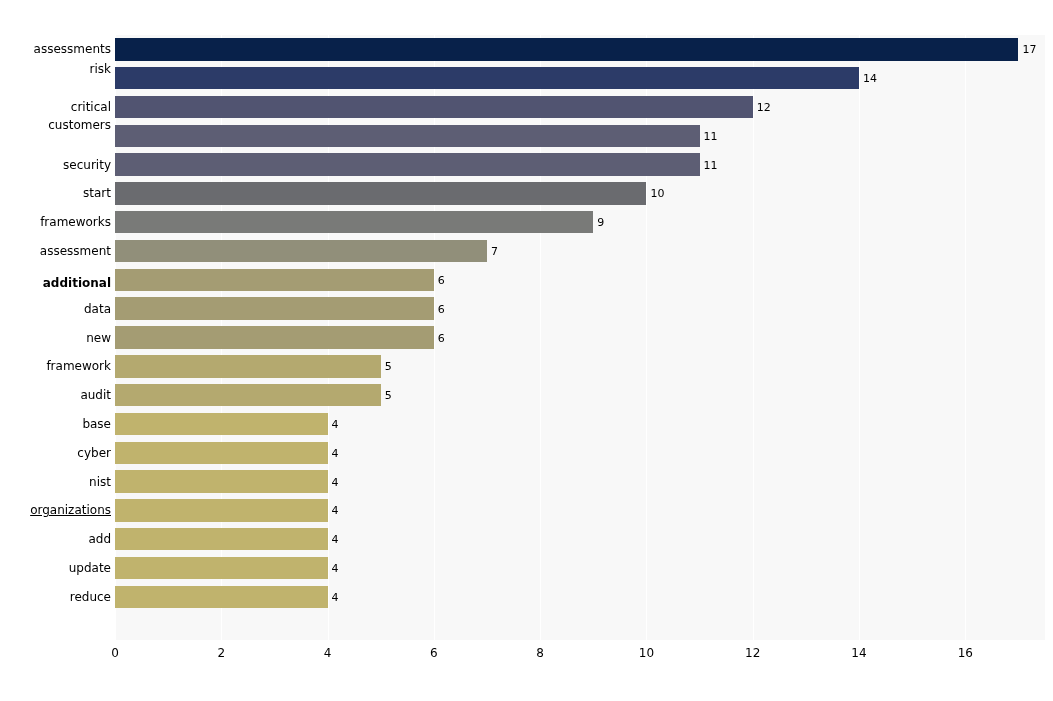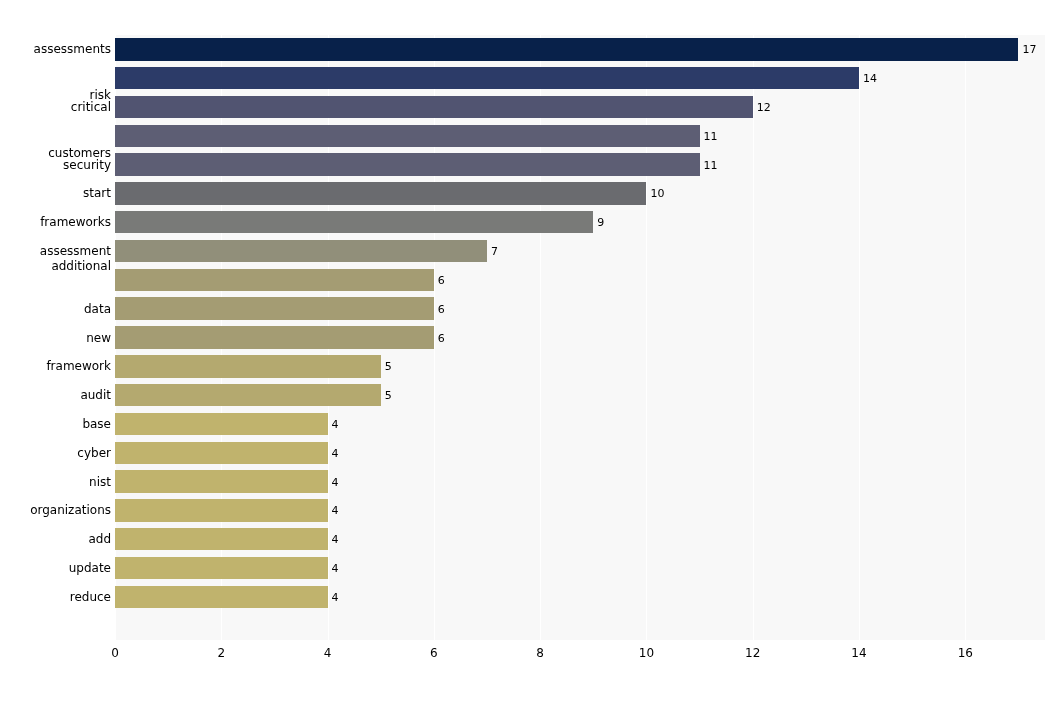--- a/index.html
+++ b/index.html
@@ -154,36 +154,36 @@
       </div>
       <div class="bar-slot" style="top: 521.74px; height: 22.4714px;">
         <div class="bar" style="width: 212.571px; background: rgb(192, 179, 109);"></div>
       </div>
       <div class="bar-slot" style="top: 550.55px; height: 22.4714px;">
         <div class="bar" style="width: 212.571px; background: rgb(192, 179, 109);"></div>
       </div>
     </div>
   <div id="yticks-layer">
       <div class="ytick" style="top: 49.4048px;">assessments</div>
-      <div class="ytick" style="top: 95px; margin-left: 36px;">risk</div>
+      <div class="ytick" style="top: 69px; margin-left: 36px;">risk</div>
       <div class="ytick" style="top: 107.024px;">critical</div>
-      <div class="ytick" style="top: 153px; text-align: center;">customers</div>
+      <div class="ytick" style="top: 125px; text-align: center;">customers</div>
       <div class="ytick" style="top: 164.643px;">security</div>
       <div class="ytick" style="top: 193.452px;">start</div>
       <div class="ytick" style="top: 222.262px;">frameworks</div>
       <div class="ytick" style="top: 251.071px;">assessment</div>
-      <div class="ytick" style="top: 266px;">additional</div>
+      <div class="ytick" style="top: 283px; font-weight: bold;">additional</div>
       <div class="ytick" style="top: 308.69px;">data</div>
       <div class="ytick" style="top: 337.5px;">new</div>
       <div class="ytick" style="top: 366.31px;">framework</div>
       <div class="ytick" style="top: 395.119px;">audit</div>
       <div class="ytick" style="top: 423.929px; margin-left: 27px;">base</div>
       <div class="ytick" style="top: 452.738px;">cyber</div>
       <div class="ytick" style="top: 481.548px;">nist</div>
-      <div class="ytick" style="top: 510.357px;">organizations</div>
+      <div class="ytick" style="top: 510.357px; text-decoration: underline;">organizations</div>
       <div class="ytick" style="top: 539.167px;">add</div>
       <div class="ytick" style="top: 567.976px;">update</div>
       <div class="ytick" style="top: 596.786px;">reduce</div>
     </div>
   <div id="xticks-layer">
       <div class="xtick" style="left: 115px;">0</div>
       <div class="xtick" style="left: 221.286px;">2</div>
       <div class="xtick" style="left: 327.571px;">4</div>
       <div class="xtick" style="left: 433.857px;">6</div>
       <div class="xtick" style="left: 540.143px;">8</div>

